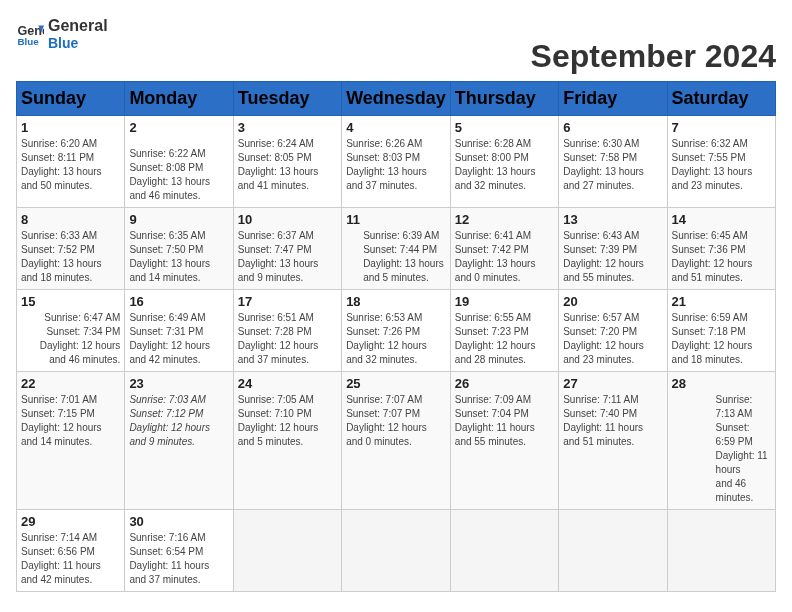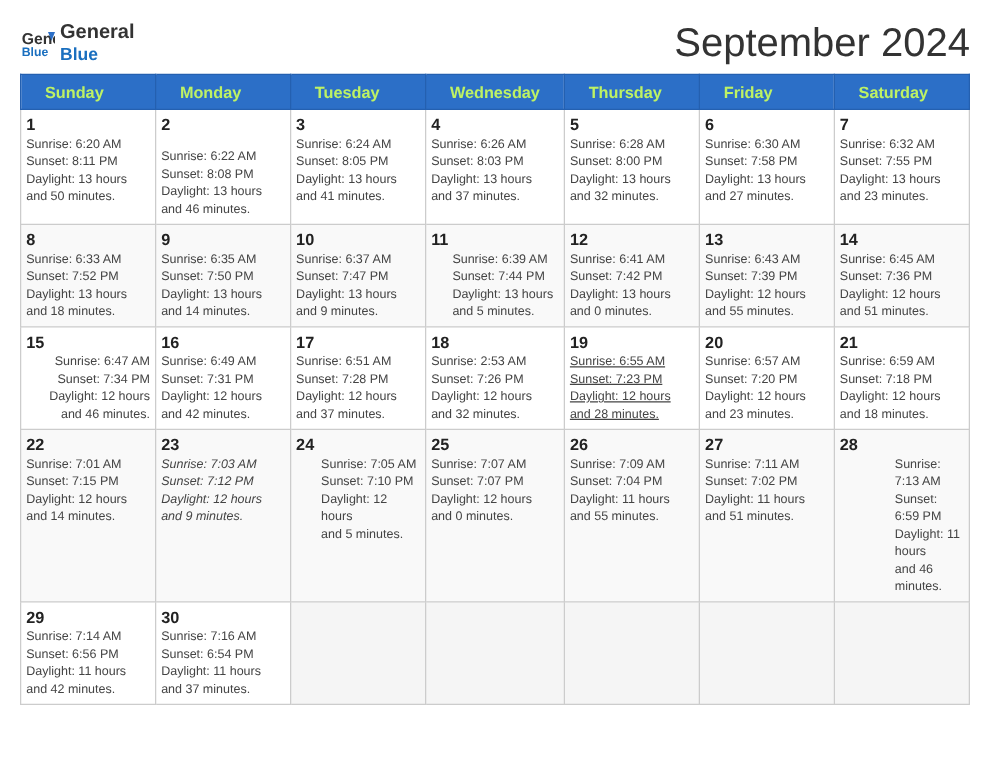--- a/index.html
+++ b/index.html
@@ -23,38 +23,39 @@
     }
     .logo-icon {
       width: 28px;
       height: 28px;
     }
     .title-block {
       text-align: right;
     }
     .month-title {
       font-size: 32px;
-      font-weight: normal;
+      font-weight: bold;
       color: #333;
+      margin-top: 22px;
     }
     .subtitle {
       font-size: 14px;
       color: #555;
     }
     table {
       width: 100%;
       border-collapse: collapse;
       font-size: 11px;
     }
     thead tr th {
       background-color: #2c6fc7;
-      color: #bef264;
-      padding: 6px 19px;
+      color: #000000;
+      padding: 6px 4px;
       text-align: left;
-      font-size: 13px;
+      font-size: 18px;
       font-weight: bold;
       border: 1px solid #2460b0;
     }
     tbody tr td {
       vertical-align: top;
       padding: 4px 4px;
       border: 1px solid #ccc;
       background: #fff;
       min-height: 70px;
       height: 80px;
@@ -231,28 +232,28 @@
         </td>
         <td>
           <span class="day-number">17</span>
           <div class="day-info" style="white-space: pre-line;">Sunrise: 6:51 AM
 Sunset: 7:28 PM
 Daylight: 12 hours
 and 37 minutes.</div>
         </td>
         <td>
           <span class="day-number">18</span>
-          <div class="day-info" style="white-space: pre-line;">Sunrise: 2:53 AM
+          <div class="day-info" style="white-space: pre-line;">Sunrise: 6:53 AM
 Sunset: 7:26 PM
 Daylight: 12 hours
 and 32 minutes.</div>
         </td>
         <td>
           <span class="day-number">19</span>
-          <div class="day-info" style="white-space: pre-line; text-decoration: underline;">Sunrise: 6:55 AM
+          <div class="day-info" style="white-space: pre-line;">Sunrise: 6:55 AM
 Sunset: 7:23 PM
 Daylight: 12 hours
 and 28 minutes.</div>
         </td>
         <td>
           <span class="day-number">20</span>
           <div class="day-info" style="white-space: pre-line;">Sunrise: 6:57 AM
 Sunset: 7:20 PM
 Daylight: 12 hours
 and 23 minutes.</div>
@@ -275,21 +276,21 @@
         </td>
         <td>
           <span class="day-number">23</span>
           <div class="day-info" style="white-space: pre-line; font-style: italic;">Sunrise: 7:03 AM
 Sunset: 7:12 PM
 Daylight: 12 hours
 and 9 minutes.</div>
         </td>
         <td>
           <span class="day-number">24</span>
-          <div class="day-info" style="white-space: pre-line; margin-left: 20px;">Sunrise: 7:05 AM
+          <div class="day-info" style="white-space: pre-line;">Sunrise: 7:05 AM
 Sunset: 7:10 PM
 Daylight: 12 hours
 and 5 minutes.</div>
         </td>
         <td>
           <span class="day-number">25</span>
           <div class="day-info" style="white-space: pre-line;">Sunrise: 7:07 AM
 Sunset: 7:07 PM
 Daylight: 12 hours
 and 0 minutes.</div>
@@ -297,21 +298,21 @@
         <td>
           <span class="day-number">26</span>
           <div class="day-info" style="white-space: pre-line;">Sunrise: 7:09 AM
 Sunset: 7:04 PM
 Daylight: 11 hours
 and 55 minutes.</div>
         </td>
         <td>
           <span class="day-number">27</span>
           <div class="day-info" style="white-space: pre-line;">Sunrise: 7:11 AM
-Sunset: 7:02 PM
+Sunset: 7:40 PM
 Daylight: 11 hours
 and 51 minutes.</div>
         </td>
         <td>
           <span class="day-number">28</span>
           <div class="day-info" style="white-space: pre-line; margin-left: 44px;">Sunrise: 7:13 AM
 Sunset: 6:59 PM
 Daylight: 11 hours
 and 46 minutes.</div>
         </td>

